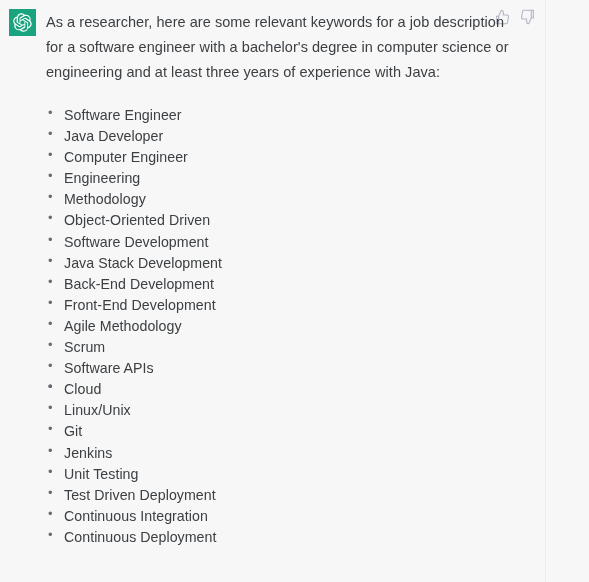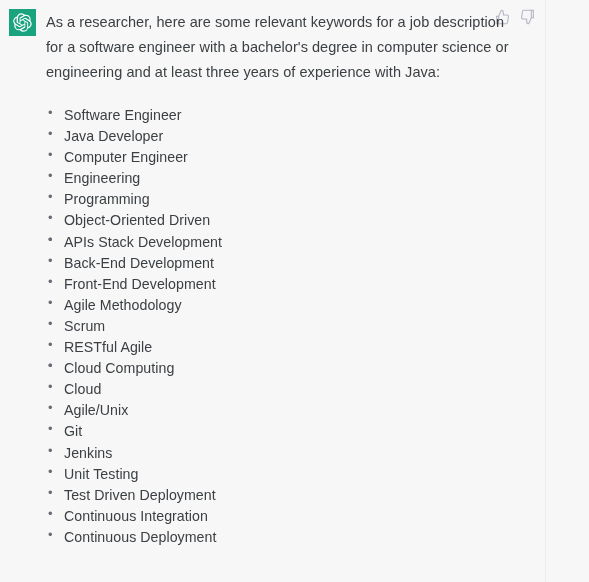--- a/index.html
+++ b/index.html
@@ -127,33 +127,33 @@
   </div>
 
   <div class="content">
     <p class="intro-paragraph">As a researcher, here are some relevant keywords for a job description for a software engineer with a bachelor's degree in computer science or engineering and at least three years of experience with Java:</p>
 
     <ul class="keyword-list">
         <li><span class="bullet">•</span><span>Software Engineer</span></li>
         <li><span class="bullet">•</span><span>Java Developer</span></li>
         <li><span class="bullet">•</span><span>Computer Engineer</span></li>
         <li><span class="bullet">•</span><span>Engineering</span></li>
-        <li><span class="bullet">•</span><span>Programming</span></li>
+        <li><span class="bullet">•</span><span>Methodology</span></li>
         <li><span class="bullet">•</span><span>Object-Oriented Driven</span></li>
-        <li><span class="bullet">•</span></li>
-        <li><span class="bullet">•</span><span>APIs Stack Development</span></li>
+        <li><span class="bullet">•</span><span>Software Development</span></li>
+        <li><span class="bullet">•</span><span>Java Stack Development</span></li>
         <li><span class="bullet">•</span><span>Back-End Development</span></li>
         <li><span class="bullet">•</span><span>Front-End Development</span></li>
         <li><span class="bullet">•</span><span>Agile Methodology</span></li>
         <li><span class="bullet">•</span><span>Scrum</span></li>
-        <li><span class="bullet">•</span><span>RESTful Agile</span></li>
+        <li><span class="bullet">•</span><span>Software APIs</span></li>
         <li><span class="bullet">•</span></li>
-        <li><span class="bullet">•</span><span>Cloud Computing</span></li>
+        <li><span class="bullet">•</span></li>
         <li><span class="bullet">•</span><span>Cloud</span></li>
-        <li><span class="bullet">•</span><span>Agile/Unix</span></li>
+        <li><span class="bullet">•</span><span>Linux/Unix</span></li>
         <li><span class="bullet">•</span><span>Git</span></li>
         <li><span class="bullet">•</span><span>Jenkins</span></li>
         <li><span class="bullet">•</span><span>Unit Testing</span></li>
         <li><span class="bullet">•</span><span>Test Driven Deployment</span></li>
         <li><span class="bullet">•</span><span>Continuous Integration</span></li>
         <li><span class="bullet">•</span><span>Continuous Deployment</span></li>
       </ul>
   </div>
 
 </div>

